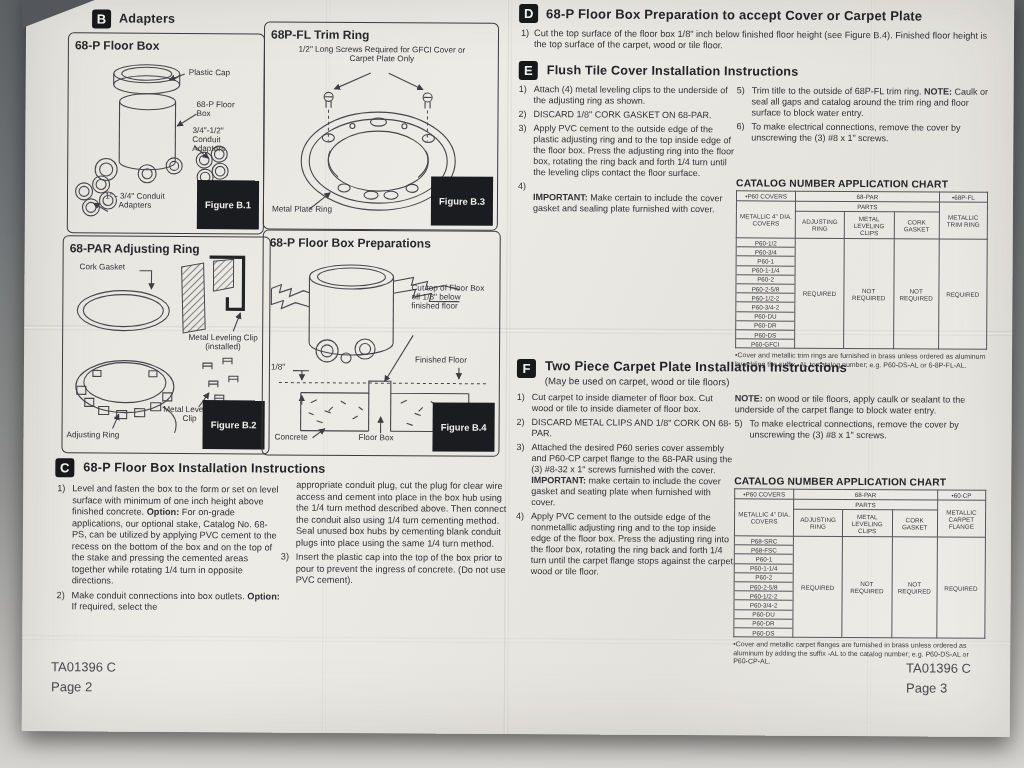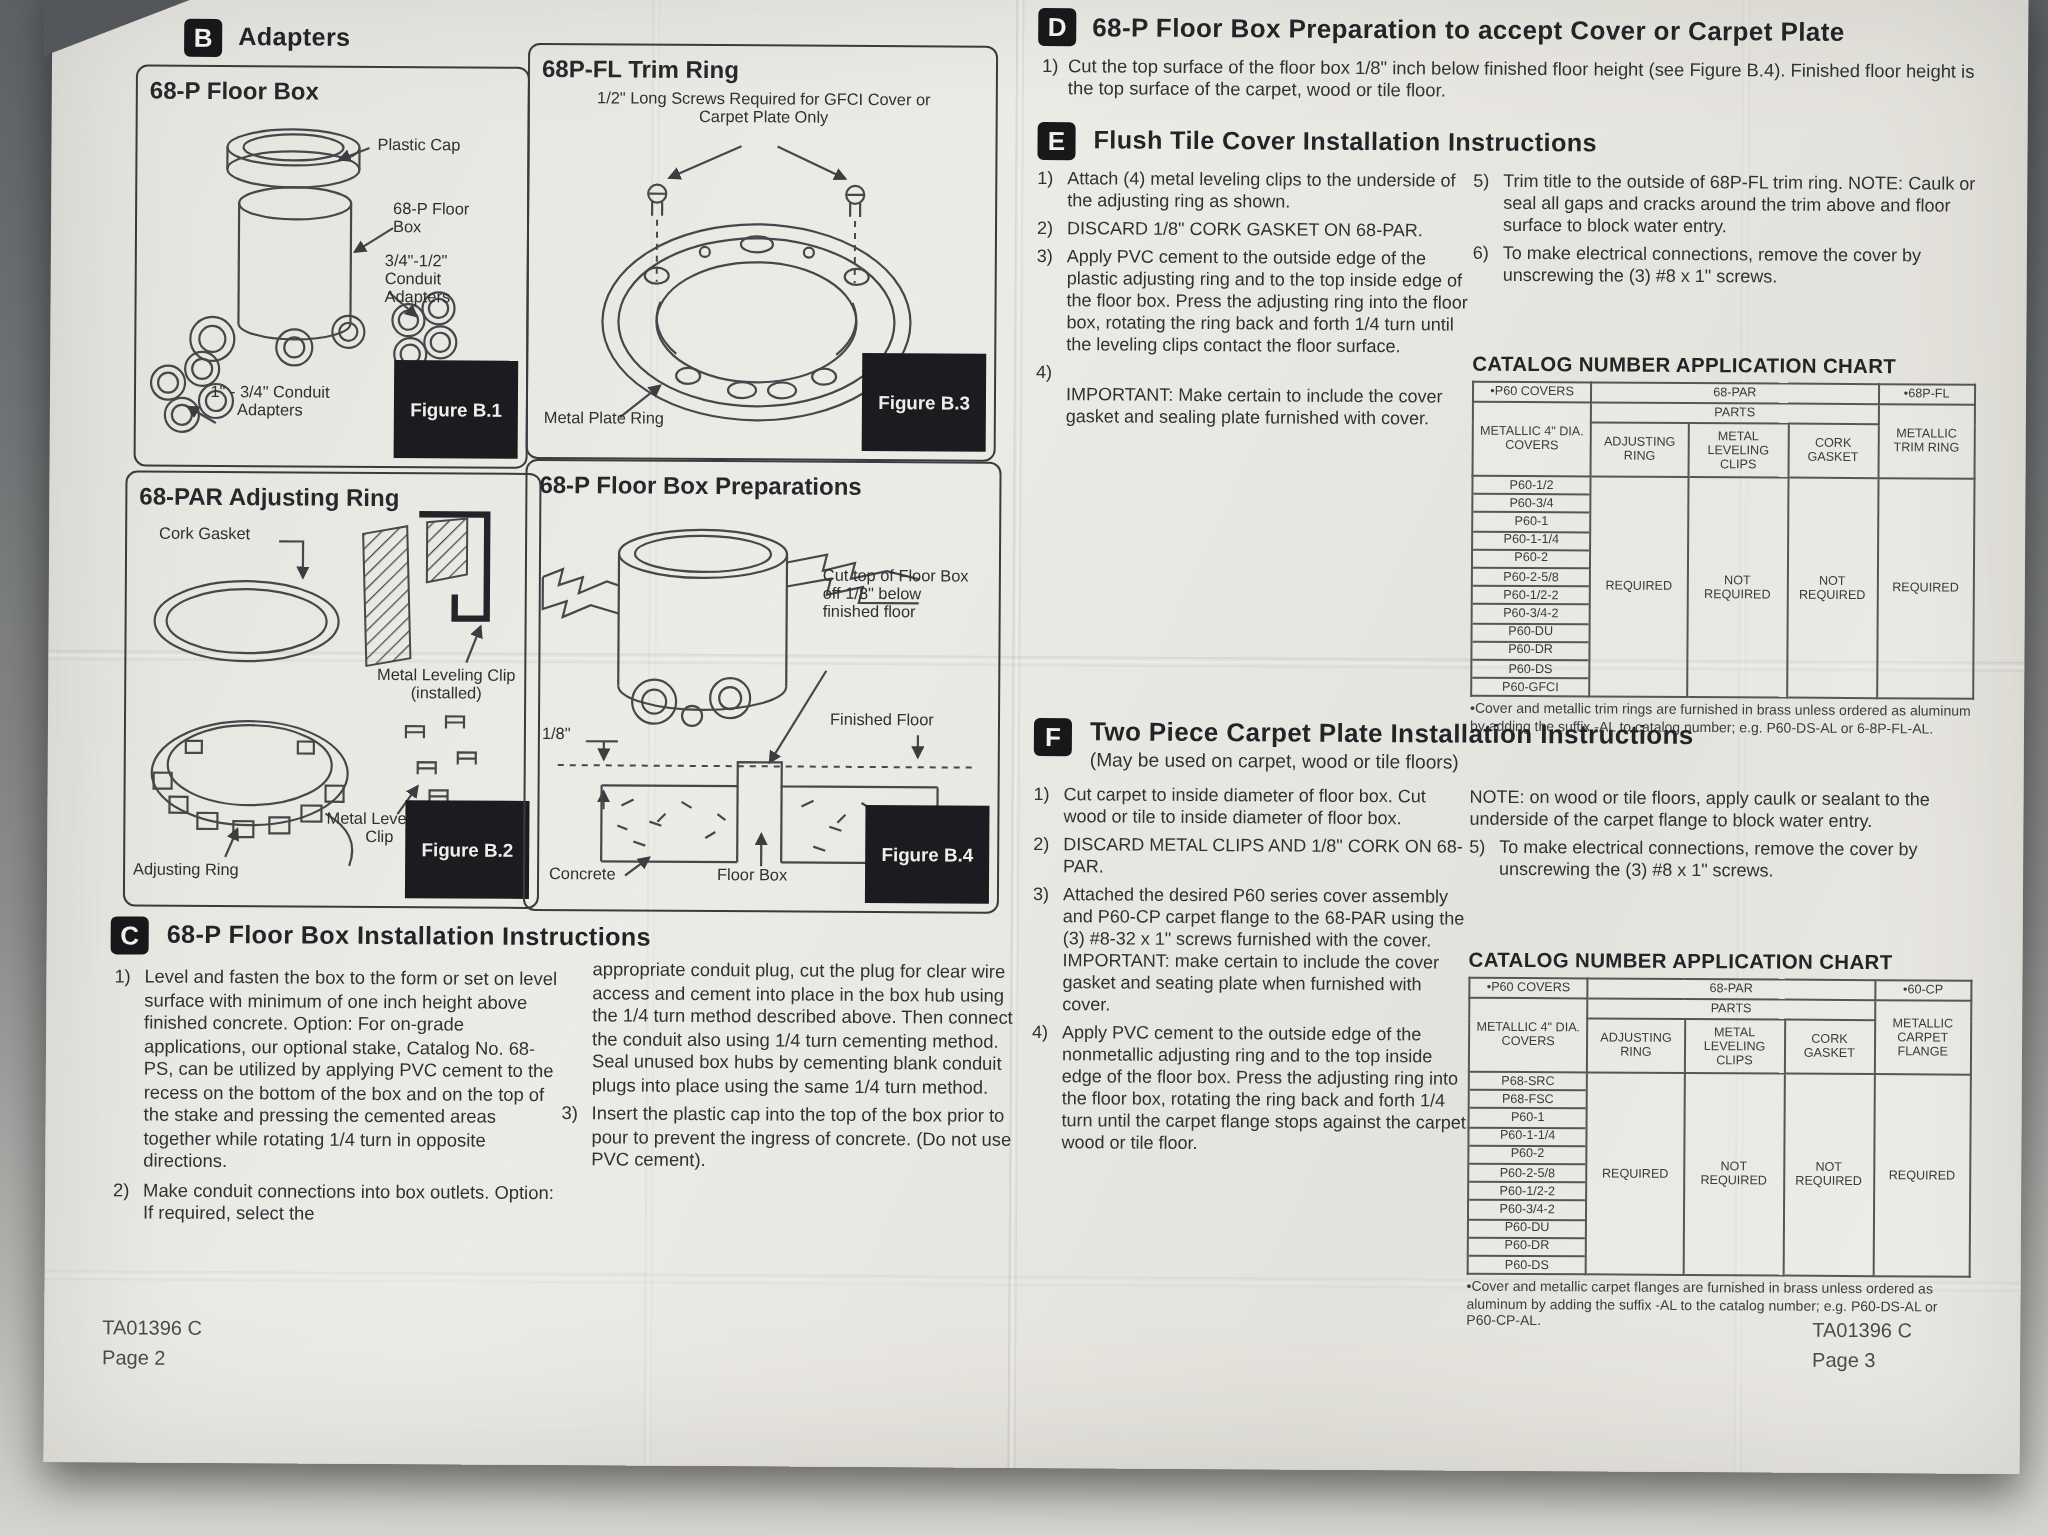--- a/index.html
+++ b/index.html
@@ -19,42 +19,42 @@
     background:linear-gradient(180deg,rgba(0,0,0,.08),rgba(255,255,255,.22),rgba(0,0,0,.06));}
   .badge{position:absolute;width:19px;height:19px;background:#17181a;color:#f1f0ec;
     font-weight:bold;font-size:13px;border-radius:3px;display:flex;align-items:center;justify-content:center;}
   .sec-title{position:absolute;font-weight:bold;font-size:12.6px;color:#232428;letter-spacing:.2px;white-space:nowrap;}
   .sec-sub{position:absolute;font-size:9.6px;color:#303136;}
   .col{position:absolute;font-size:9px;line-height:1.22;color:#303136;}
   .c-col{font-size:9.2px;line-height:1.25;}
   .item{display:flex;margin-bottom:3px;}
   .item .num{width:15px;flex:none;}
   .item .txt{flex:1;}
-  b{font-weight:normal;}
+  b{font-weight:bold;}
   .fig-panel{position:absolute;border:1.6px solid #3a3b3e;border-radius:6px;}
   .fig-title{position:absolute;font-weight:bold;font-size:12px;color:#27282c;white-space:nowrap;}
   .fig-label{position:absolute;font-size:8.2px;line-height:1.12;color:#2f3034;}
   .ctr{text-align:center;}
   .fig-tag{position:absolute;right:4px;bottom:4px;background:#1b1c1f;color:#efeeea;
     font-weight:bold;font-size:9.4px;padding:19px 8px;white-space:nowrap;}
   .fig-svg{position:absolute;inset:0;width:100%;height:100%;}
   .ln{stroke:#46474b;fill:none;stroke-width:1.1;}
   .lnd{stroke:#46474b;fill:none;stroke-width:1;stroke-dasharray:3 3;}
   .lnb{stroke:#232427;fill:none;stroke-width:3.2;}
   .chart-block{position:absolute;width:252px;}
   .chart-title{font-weight:bold;font-size:10.2px;color:#232428;letter-spacing:.2px;white-space:nowrap;}
   .chart-table{border-collapse:collapse;width:252px;margin-top:2px;background:rgba(255,255,255,.18);}
   .chart-table td{border:1px solid #55565a;font-size:6.3px;line-height:1.12;text-align:center;
     vertical-align:middle;color:#3a3b3f;padding:1px 1px;}
   .models-cell{padding:0 !important;vertical-align:top !important;}
   .model-row{border-bottom:1px solid #55565a;height:8.2px;font-size:6.3px;display:flex;
     align-items:center;justify-content:center;color:#3a3b3f;}
   .model-row:last-child{border-bottom:none;}
   .footnote{font-size:7px;line-height:1.22;color:#3c3d41;margin-top:3px;}
-  .footer{position:absolute;font-size:10px;line-height:1.5;color:#4a4b4f;}
+  .footer{position:absolute;font-size:13px;line-height:1.5;color:#4a4b4f;}
 </style>
 </head>
 <body>
 
 <div class="photo">
 <div class="paper">
 
   <div class="crease-v" style="left:482px"></div>
   <div class="crease-v" style="left:300px;opacity:.45"></div>
   <div class="crease-v" style="left:845px;opacity:.4"></div>
@@ -301,21 +301,21 @@
       <span class="txt"><span>Apply PVC cement to the outside edge of the plastic adjusting ring and to the top inside edge of the floor box. Press the adjusting ring into the floor box, rotating the ring back and forth 1/4 turn until the leveling clips contact the floor surface.</span></span>
     </div>
     <div class="item">
       <span class="num">4)</span>
       <span class="txt"><br><b>IMPORTANT:</b><span> Make certain to include the cover gasket and sealing plate furnished with cover.</span></span>
     </div>
   </div>
   <div class="col" style="left:711px;top:94px;width:252px">
     <div class="item">
       <span class="num">5)</span>
-      <span class="txt"><span>Trim title to the outside of 68P-FL trim ring. </span><b>NOTE:</b><span> Caulk or seal all gaps and cracks around the trim above and floor surface to block water entry.</span></span>
+      <span class="txt"><span>Trim title to the outside of 68P-FL trim ring. </span><b>NOTE:</b><span> Caulk or seal all gaps and catalog around the trim ring and floor surface to block water entry.</span></span>
     </div>
     <div class="item">
       <span class="num">6)</span>
       <span class="txt"><span>To make electrical connections, remove the cover by unscrewing the (3) #8 x 1" screws.</span></span>
     </div>
   </div>
 
   <div class="chart-block" style="left:711px;top:186px">
     <div class="chart-title">CATALOG NUMBER APPLICATION CHART</div>
     <table class="chart-table">

